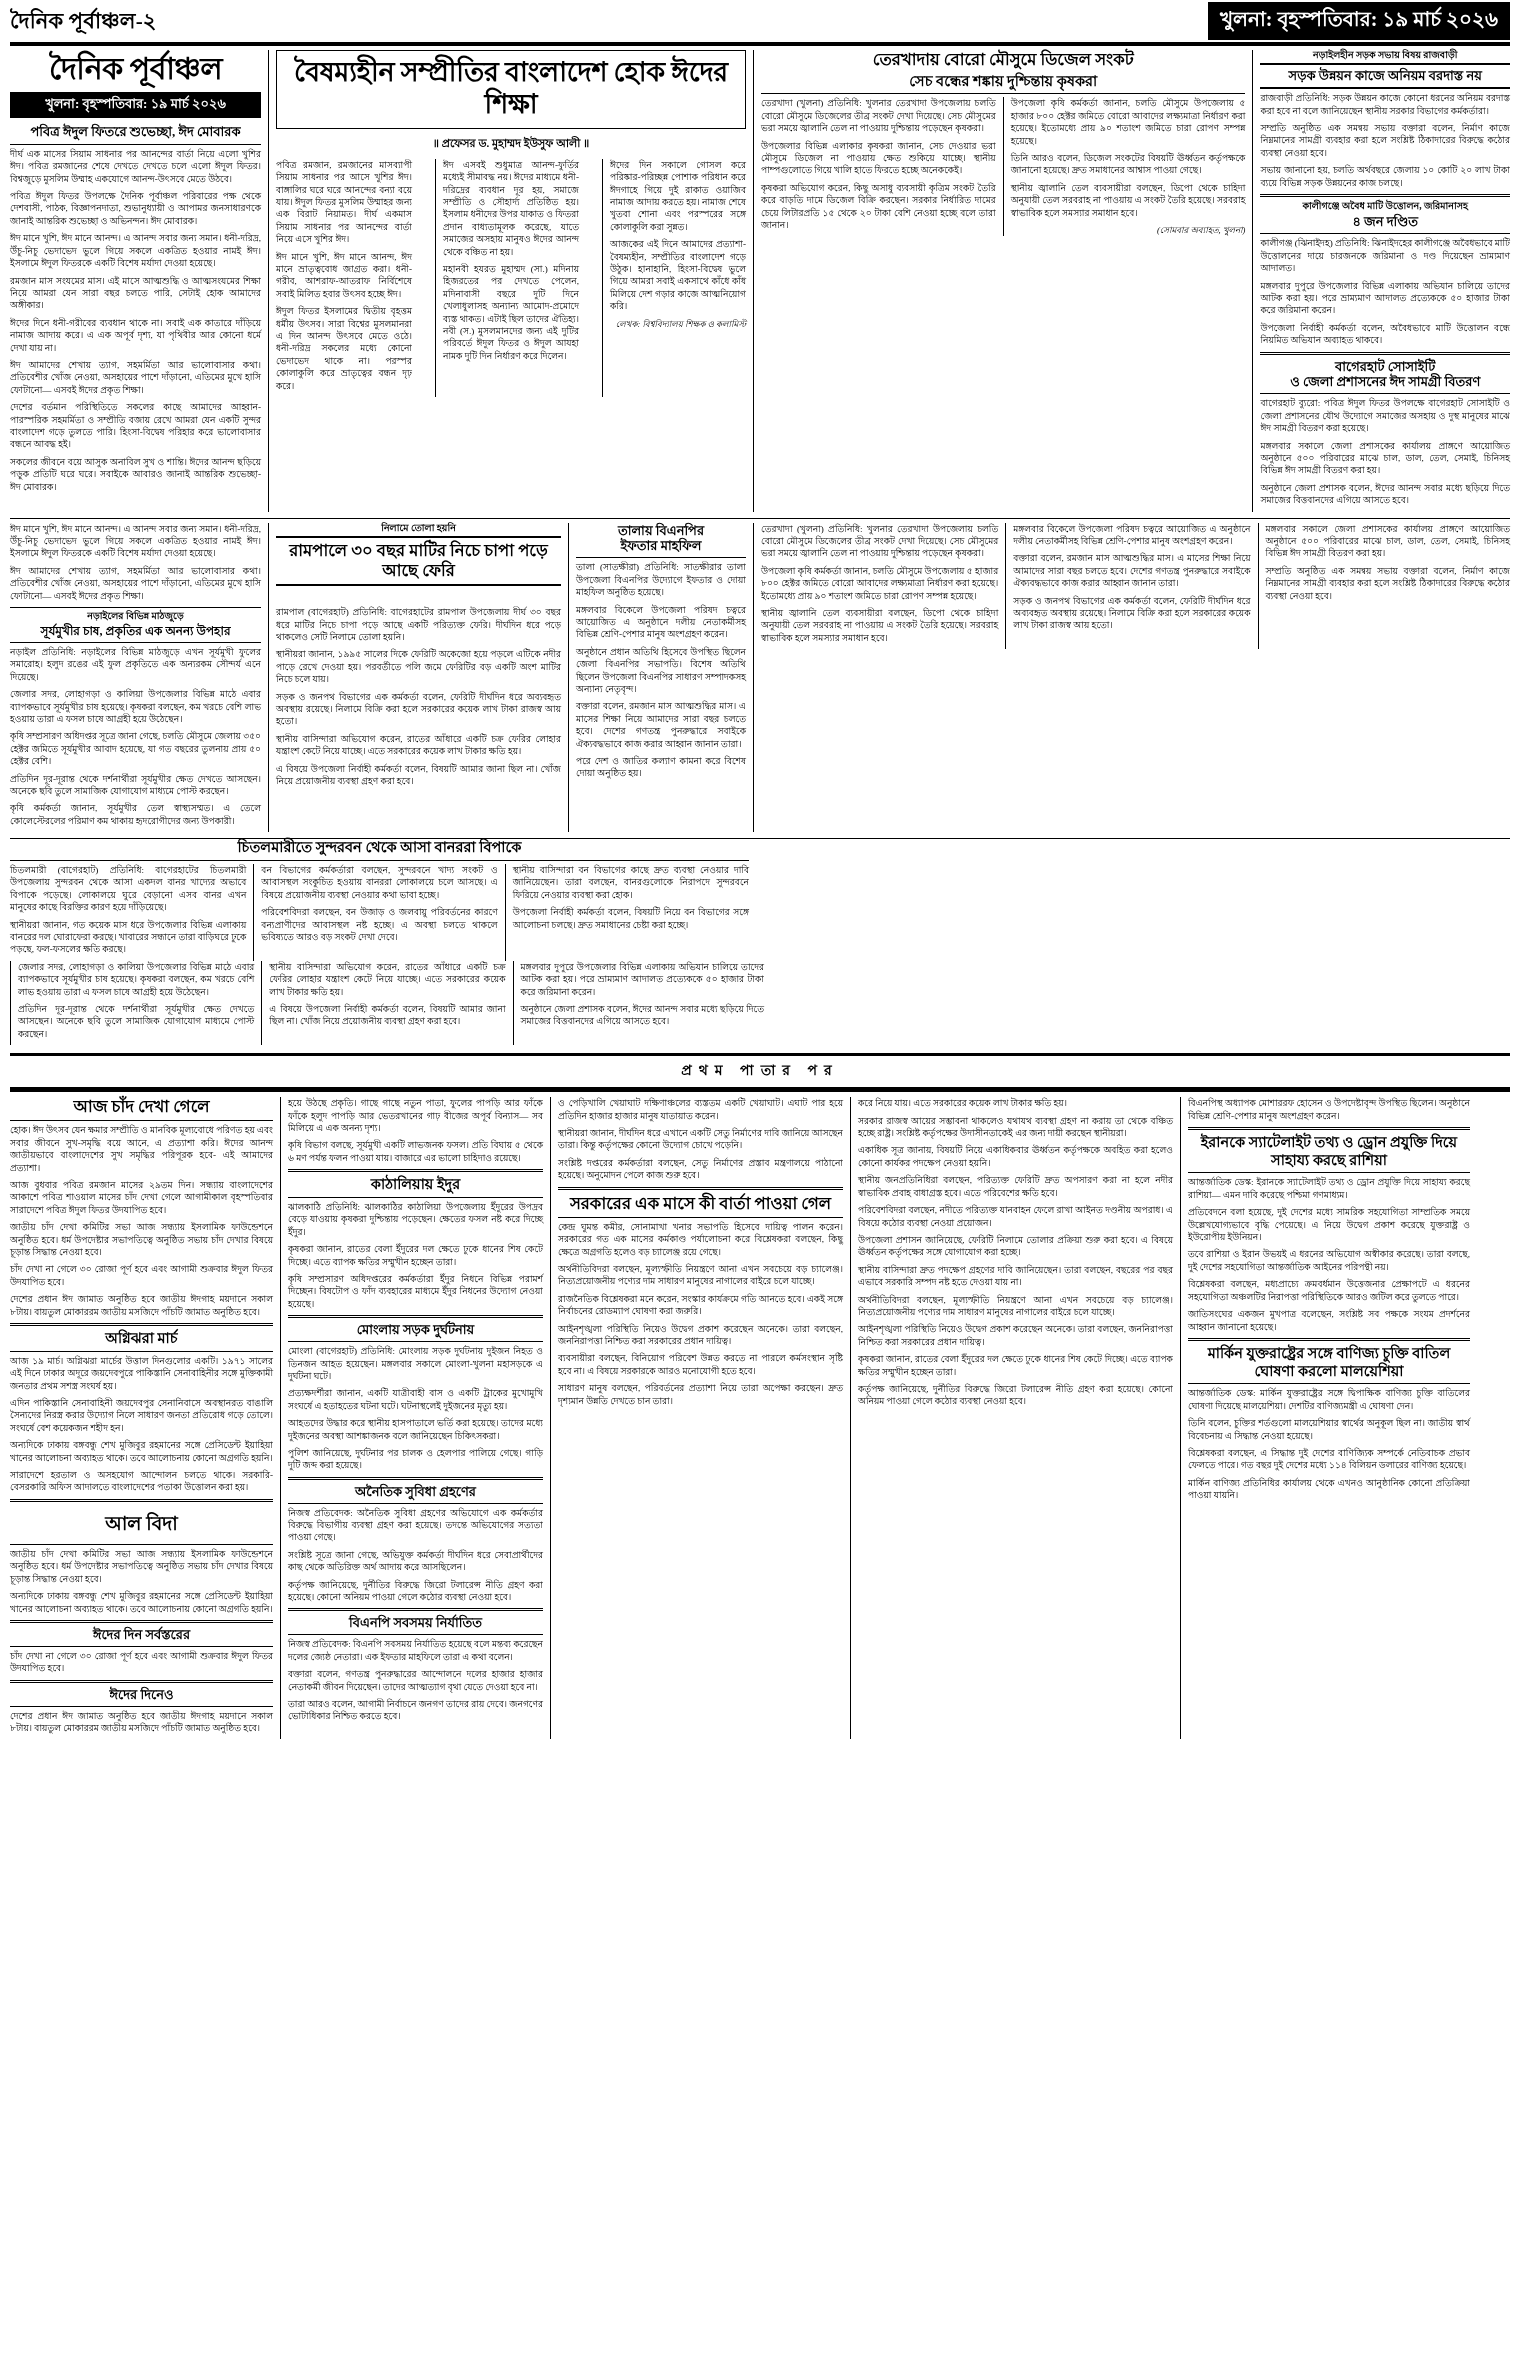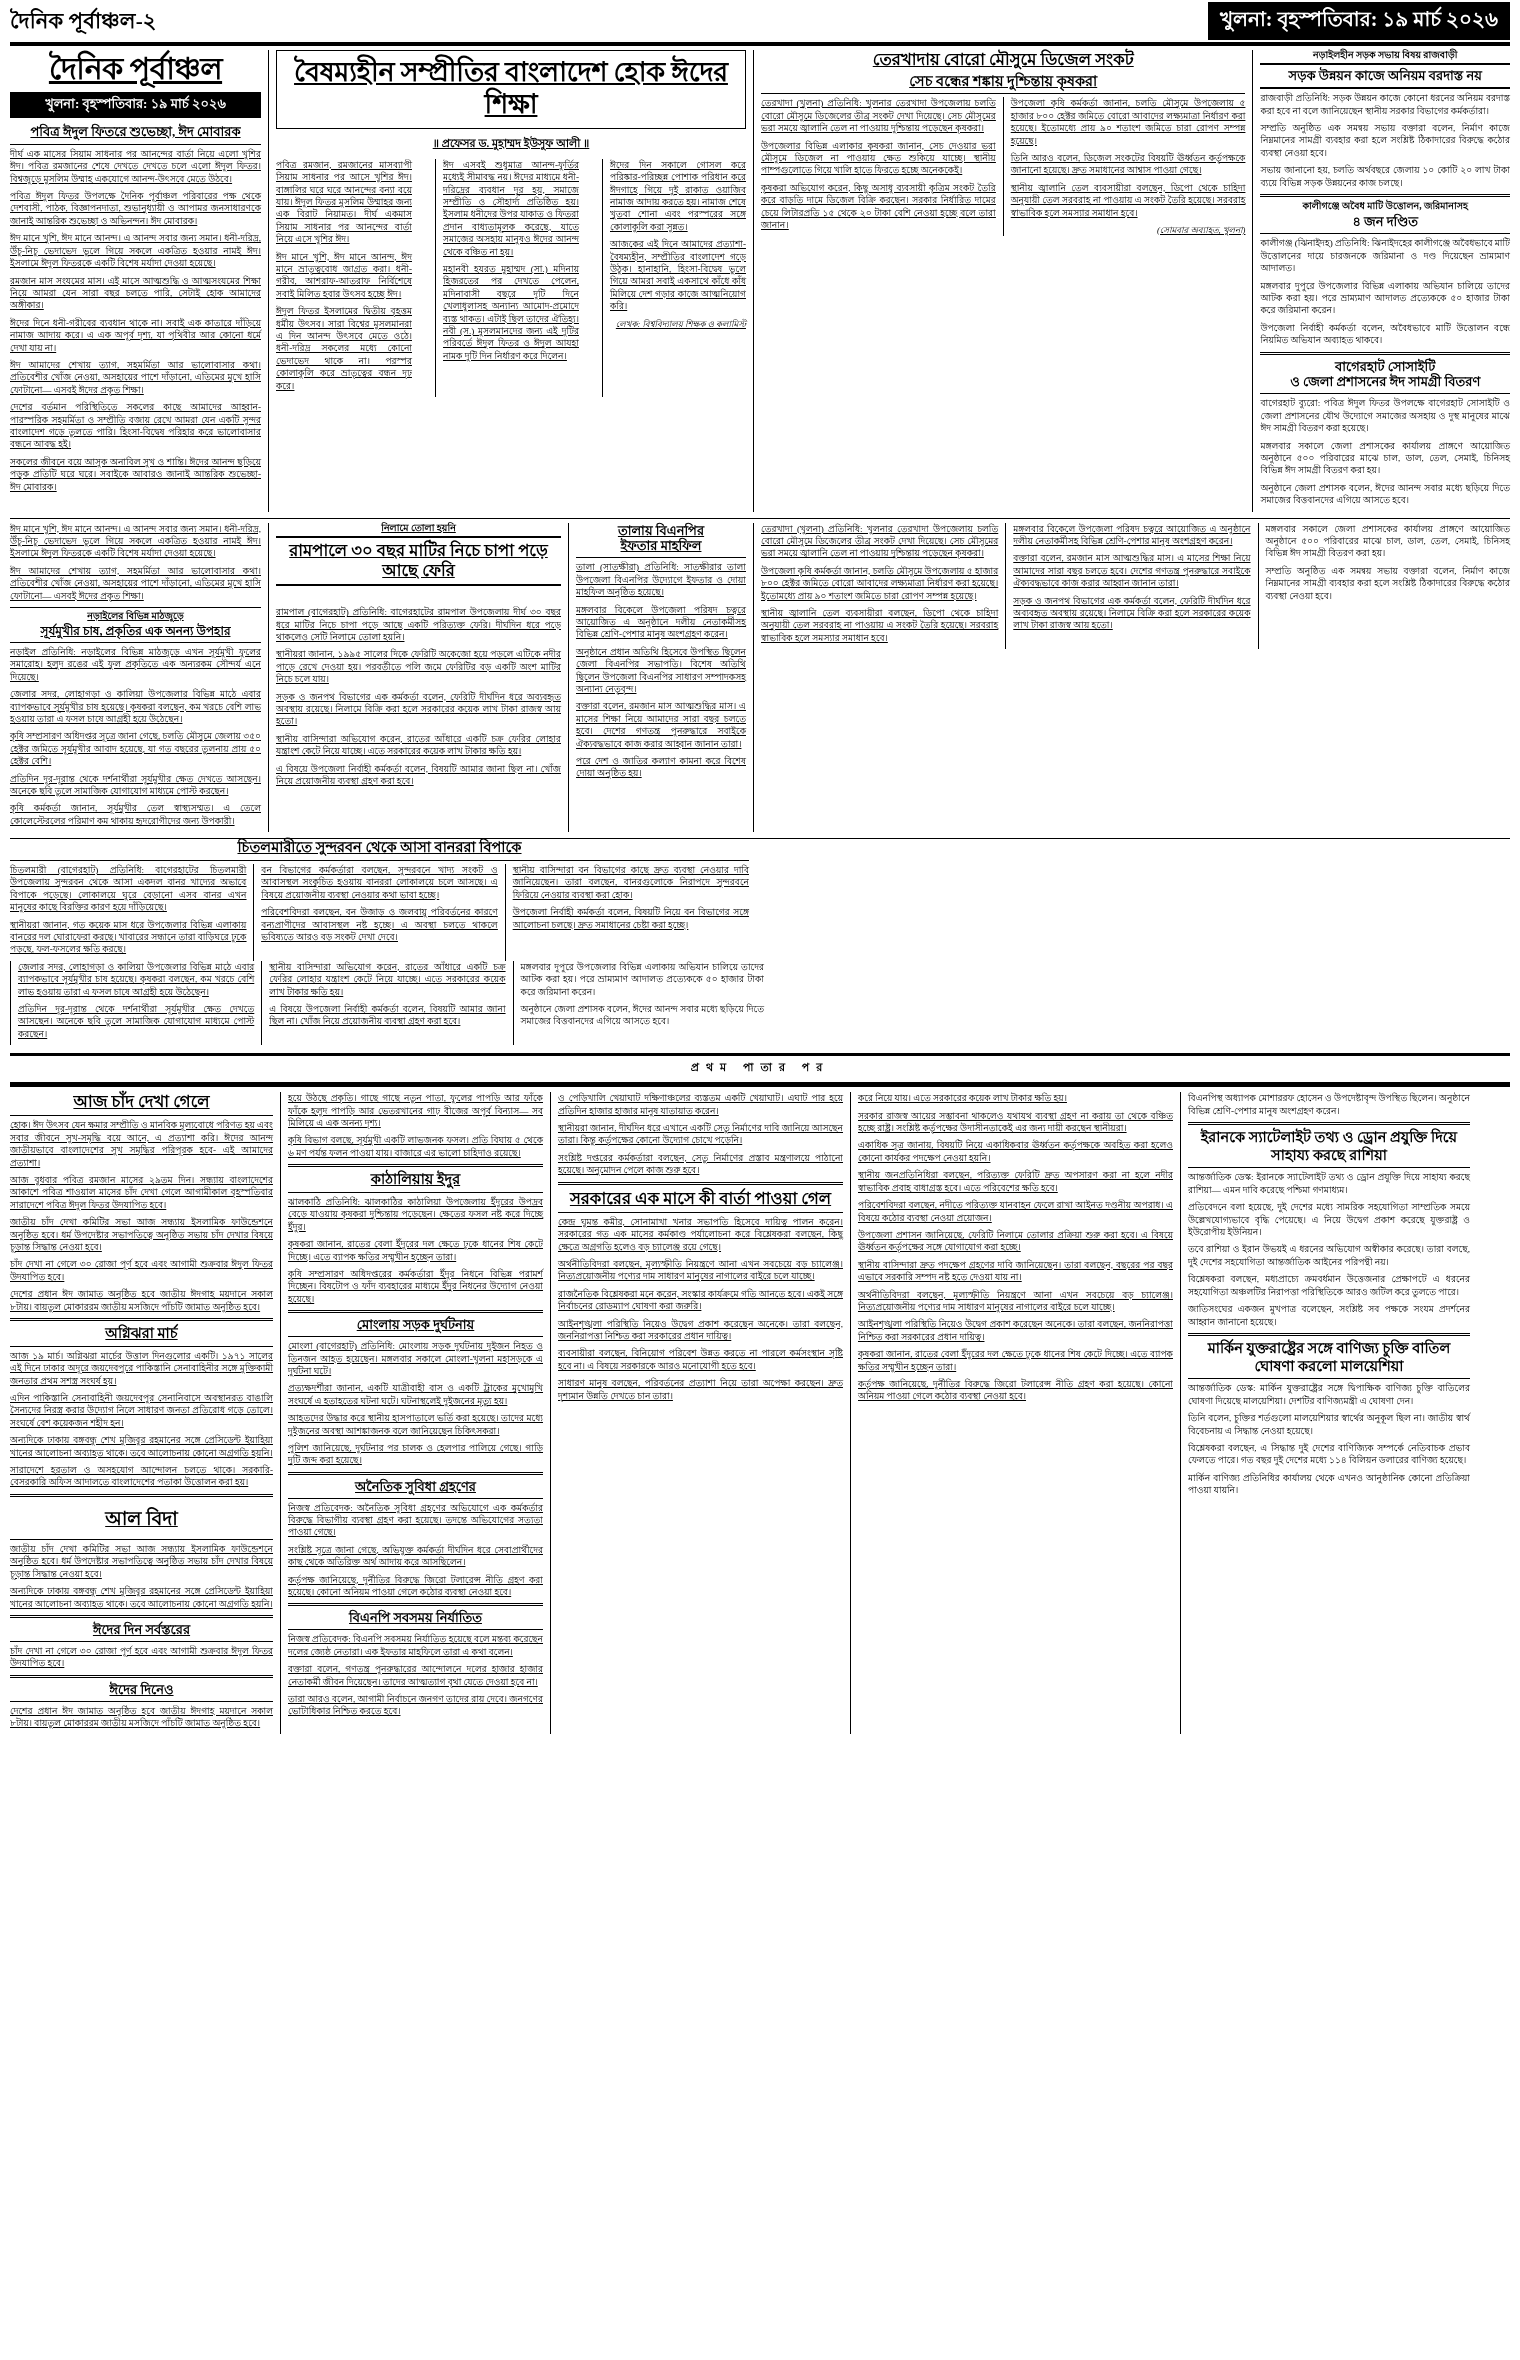--- a/index.html
+++ b/index.html
@@ -47,23 +47,23 @@
   
   .sub-hl{text-align:center;font-weight:700;line-height:1.22;}
   .s20{font-size:19px;} .s17{font-size:16.5px;} .s15{font-size:14.5px;}
   .s13{font-size:13px;} .s12{font-size:12px;} .s11{font-size:11px;}
   .kicker{text-align:center;font-size:9.5px;font-weight:700;line-height:1.2;margin-bottom:2px;}
 
   .boxhl{border-top:2px solid #000;border-bottom:2px solid #000;padding:3px 0;}
 
   
   .band{border-top:3px solid #000;border-bottom:1px solid #000;margin:8px 0 0;}
-  .band-title{text-align:center;font-size:11px;font-weight:700;letter-spacing:7px;padding:3px 0 4px;}
+  .band-title{text-align:center;font-size:14px;font-weight:700;letter-spacing:7px;padding:3px 0 4px;}
   .pad-l{padding-left:7px;}
-  .pad-r{padding-right:7px;text-decoration:underline;}
+  .pad-r{padding-right:7px;}
 </style>
 </head>
 <body>
 
 <div class="page">
 
   <div class="folio">
     <div class="folio-left">দৈনিক পূর্বাঞ্চল-২</div>
     <div class="folio-right">খুলনা: বৃহস্পতিবার: ১৯ মার্চ ২০২৬</div>
   </div>

